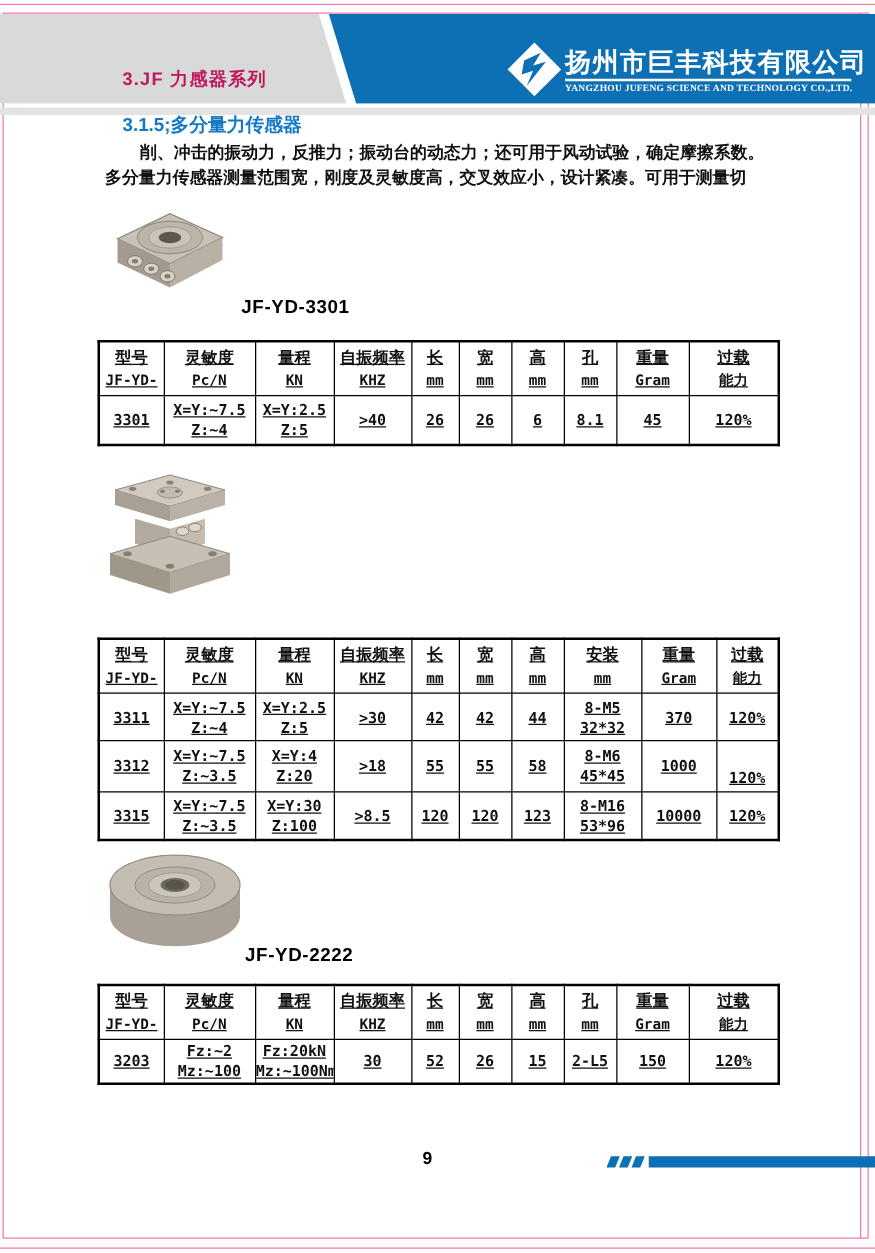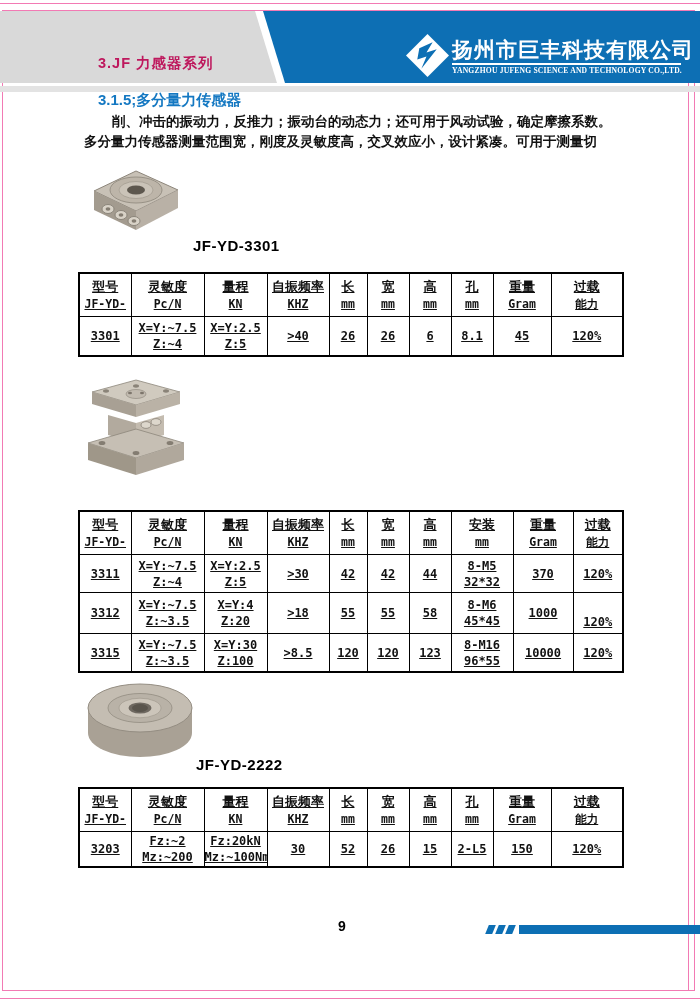--- a/index.html
+++ b/index.html
@@ -370,21 +370,21 @@
               <div>120</div>
             </td>
             <td>
               <div>120</div>
             </td>
             <td>
               <div>123</div>
             </td>
             <td>
               <div>8-M16</div>
-              <div>96*55</div>
+              <div>53*96</div>
             </td>
             <td>
               <div>10000</div>
             </td>
             <td>
               <div>120%</div>
             </td>
           </tr>
         </tbody>
     </table>
@@ -458,21 +458,21 @@
             </th>
           </tr>
         </thead>
       <tbody>
           <tr>
             <td>
               <div>3203</div>
             </td>
             <td>
               <div>Fz:~2</div>
-              <div>Mz:~200</div>
+              <div>Mz:~100</div>
             </td>
             <td>
               <div>Fz:20kN</div>
               <div>Mz:~100Nm</div>
             </td>
             <td>
               <div>30</div>
             </td>
             <td>
               <div>52</div>

